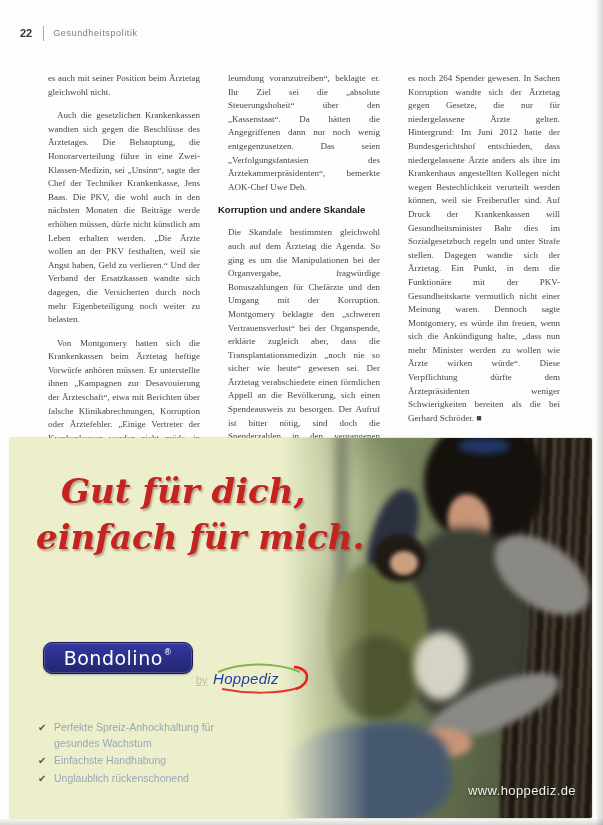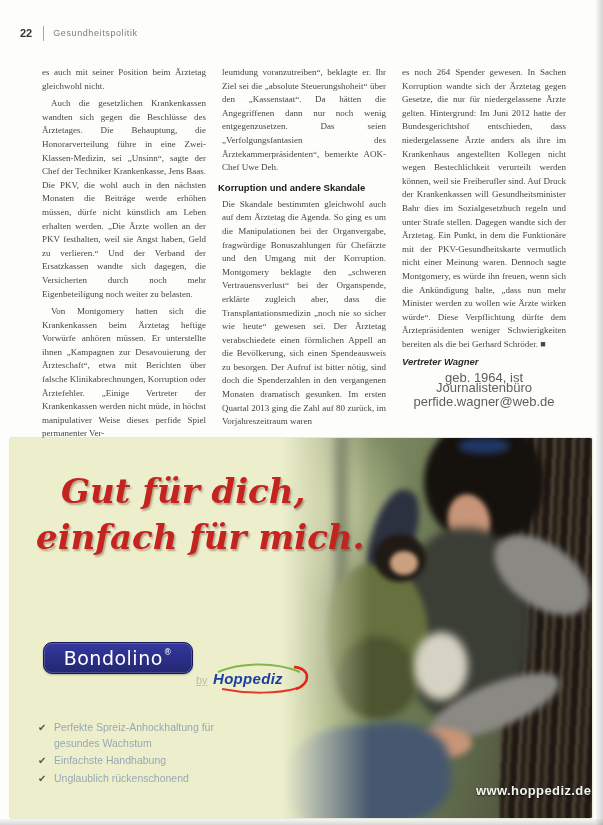--- a/index.html
+++ b/index.html
@@ -20,21 +20,21 @@
     display:flex; align-items:center; font-family:"Liberation Sans", sans-serif; }
   .page-num { font-weight:bold; font-size:11px; color:#333; }
   .hdr-div { display:inline-block; width:1px; height:15px; background:#a9a9a9; margin:0 9px 0 11px; }
   .section-title { font-size:9px; color:#7b7b7b; letter-spacing:0.6px; }
 
   
   .columns { position:absolute; left:38px; top:62px; width:532px;
     display:flex; justify-content:space-between; }
   .col { width:172px; font-size:9px; line-height:13.6px; color:#464646;
     text-align:justify; filter:blur(0.32px); }
-  .col p { margin:4px; }
+  .col p { margin:10px; }
   .col p.indent { text-indent:9px; }
   .subhead { font-family:"Liberation Sans", sans-serif; font-weight:bold;
     font-size:9.5px; color:#191919; margin:7px 0 4px 0; filter:none; line-height:12px; }
   .author-name { font-family:"Liberation Sans", sans-serif; font-weight:bold;
     font-style:italic; font-size:9.5px; color:#2b2b2b; margin-top:13px; text-align:left; }
   .author-info { font-family:"Liberation Sans", sans-serif; font-size:13px;
     line-height:10px; color:#5e5e5e; text-align:center; }
 
   
   .ad { position:absolute; left:10px; top:438px; width:582px; height:380px;
@@ -83,35 +83,35 @@
     border-radius:9px; box-shadow:inset 0 0 0 1px rgba(255,255,255,0.18), 0 1px 2px rgba(0,0,0,0.25);
     display:flex; align-items:center; justify-content:center;
     font-family:"DejaVu Sans", sans-serif; font-weight:normal; font-size:19px;
     color:#ffffff; letter-spacing:0.5px; }
   .brand-box sup { font-size:8px; margin-left:1px; align-self:flex-start; margin-top:5px; }
 
   
   .by-line { position:absolute; left:176px; top:227px; width:120px; height:30px;
     font-family:"Liberation Sans", sans-serif; }
   .by-label { position:absolute; left:10px; top:9px; font-size:11px; color:#b9c1a4;text-decoration:underline; }
-  .by-brand { position:absolute; left:27px; top:5px; font-size:15px; font-weight:bold;
+  .by-brand { position:absolute; left:27px; top:5px; font-size:15px; font-weight:normal;
     font-style:italic; color:#1d3fa0; letter-spacing:0.3px; }
   .by-svg { position:absolute; left:18px; top:-7px; pointer-events:none; }
 
   
   .bullets { position:absolute; left:28px; top:282px; width:202px; list-style:none;
     font-family:"Liberation Sans", sans-serif; font-size:10.5px; line-height:15.5px;
     color:#97a8b4; }
   .bullets li { position:relative; padding-left:16px; margin-bottom:2px; }
   .check { position:absolute; left:0; top:0; color:#4f5b47; font-size:10px; }
 
   
   .ad-url { position:absolute; left:458px; top:345px;
-    font-family:"Liberation Sans", sans-serif; font-weight:bold; font-size:13px;
-    color:#f4f4ee; letter-spacing:0.4px; text-shadow:0 1px 2px rgba(0,0,0,0.65);margin-left:8px; }
+    font-family:"Liberation Sans", sans-serif; font-weight:normal; font-size:13px;
+    color:#f4f4ee; letter-spacing:0.4px; text-shadow:0 1px 2px rgba(0,0,0,0.65); }
 </style>
 </head>
 <body>
 
 <div class="page">
 
   <header class="page-header">
     <span class="page-num">22</span>
     <span class="hdr-div"></span>
     <span class="section-title">Gesundheitspolitik</span>

